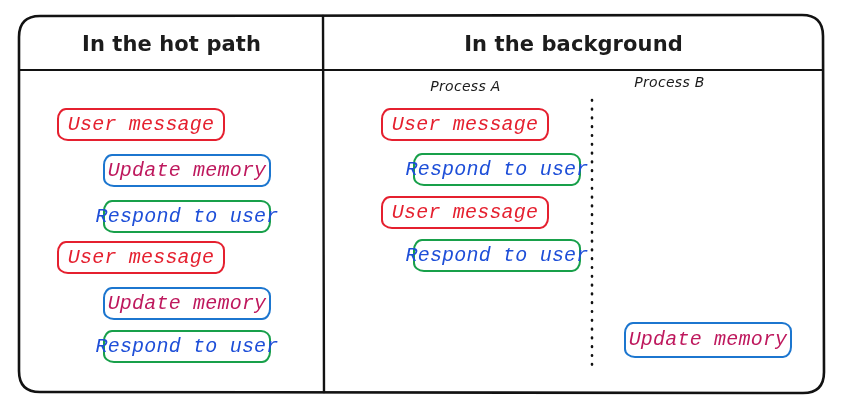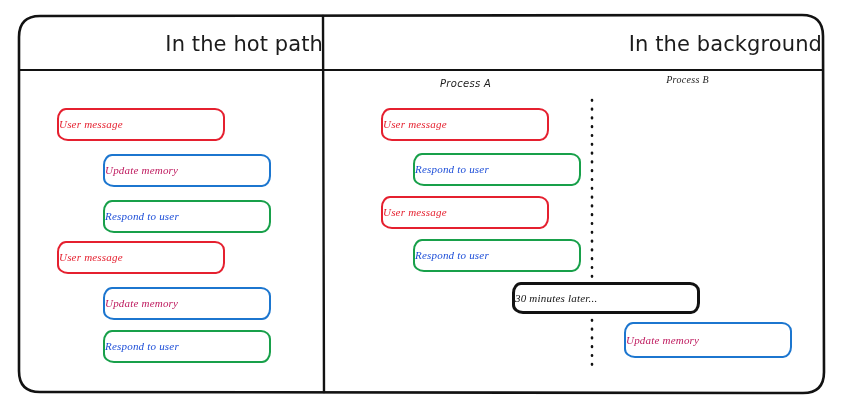--- a/index.html
+++ b/index.html
@@ -51,52 +51,53 @@
     stroke: #121212;
     stroke-width: 2.6;
     stroke-linecap: round;
     stroke-dasharray: 0.6 8.2;
     fill: none;
   }
 
   
   .panel-title {
     position: absolute;
-    text-align: right;
+    text-align: center;
     font-family: "DejaVu Sans", sans-serif;
     font-size: 21px;
-    font-weight: 400;
+    font-weight: 700;
     color: #1c1c1c;
     letter-spacing: 0.1px;
     white-space: nowrap;
   }
 
   .process-label {
     position: absolute;
     text-align: center;
     font-family: "DejaVu Sans", sans-serif;
-    font-size: 10px;
+    font-size: 14px;
     font-weight: 400;
     font-style: italic;
     color: #1c1c1c;
     white-space: nowrap;
     letter-spacing: 0.3px;
   }
 
   
   .node {
     position: absolute;
     box-sizing: border-box;
     border-style: solid;
     border-width: 2.6px;
     background: #ffffff;
     display: flex;
     align-items: center;
-    font-family: Liberation Serif, serif;
-    font-size: 11px;
+    justify-content: center;
+    font-family: Liberation Mono, monospace;
+    font-size: 20px;
     font-style: italic;
     letter-spacing: 0.2px;
     white-space: nowrap;
     border-radius: 9px 10px 9px 11px / 11px 9px 11px 9px;
   }
 
   .node.red   { border-color: #e5202f; color: #e5202f; }
   .node.blue  { border-color: #1c76cf; color: #be185d; }
   .node.green { border-color: #18a04a; color: #1d4ed8; }
   .node.black { border-color: #121212; color: #121212; border-width: 3px; }
@@ -128,21 +129,21 @@
   </div>
 
   <div class="panel-title" style="left:325px; top:32px; width:497px;">
     <span>In the background</span>
   </div>
 
   <div class="process-label" style="left:398px; top:78px; width:135px;">
     <span>Process A</span>
   </div>
 
-  <div class="process-label" style="left:620px; top:74px; width:135px;font-family:Liberation Serif, serif;">
+  <div class="process-label" style="left:602px; top:74px; width:135px;">
     <span>Process B</span>
   </div>
 
   <div class="node red" style="left:57px; top:108px; width:168px; height:33px;">
     <span class="node-label">User message</span>
   </div>
 
   <div class="node blue" style="left:103px; top:154px; width:168px; height:33px;">
     <span class="node-label">Update memory</span>
   </div>
@@ -172,21 +173,18 @@
   </div>
 
   <div class="node red" style="left:381px; top:196px; width:168px; height:33px;">
     <span class="node-label">User message</span>
   </div>
 
   <div class="node green" style="left:413px; top:239px; width:168px; height:33px;">
     <span class="node-label">Respond to user</span>
   </div>
 
-  <div class="node black" style="left:512px; top:282px; width:188px; height:32px;">
-    <span class="node-label">30 minutes later...</span>
-  </div>
 
   <div class="node blue" style="left:624px; top:322px; width:168px; height:36px;">
     <span class="node-label">Update memory</span>
   </div>
 
 </div>
 
 </body></html>

